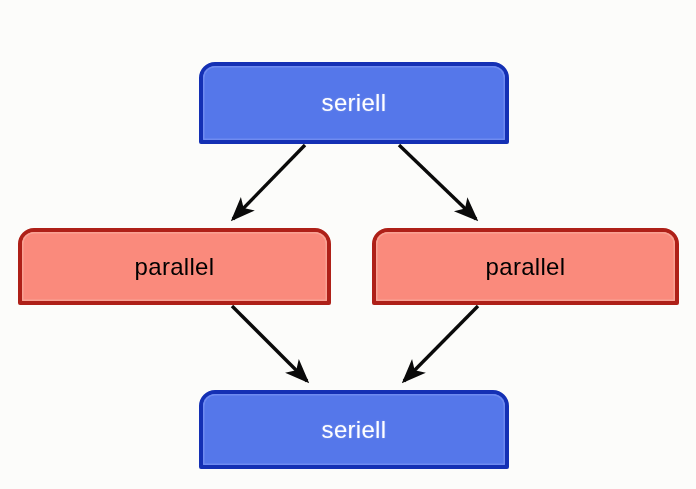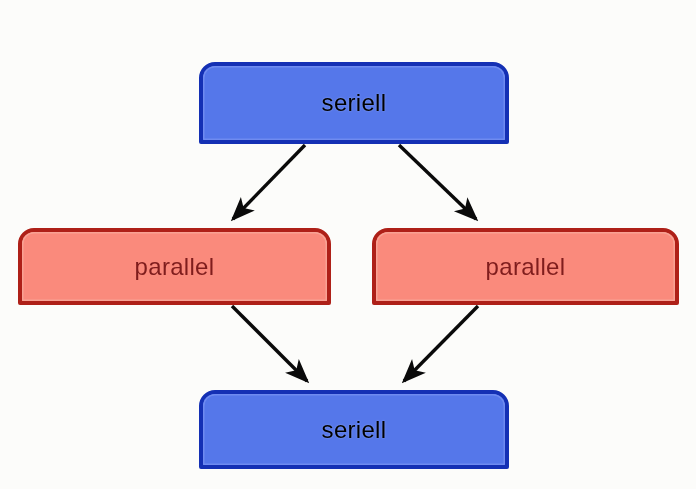--- a/index.html
+++ b/index.html
@@ -45,29 +45,29 @@
     font-weight: 400;
     letter-spacing: 0.3px;
     line-height: 1;
     white-space: nowrap;
   }
   .node-seriell {
     background: #5577ea;
     border-color: #1430b4;
   }
   .node-seriell .node-label {
-    color: #000000;
+    color: #ffffff;
     text-shadow: 0 0 2px rgba(255,255,255,0.35);
   }
   .node-parallel {
     background: #fa8a7c;
     border-color: #ae2018;
   }
   .node-parallel .node-label {
-    color: #7f1d1d;
+    color: #000000;
   }
   
   .node::before {
     content: "";
     position: absolute;
     left: 0px;
     top: 0px;
     right: 0px;
     bottom: 0px;
     border-radius: 12px 12px 1px 1px;

